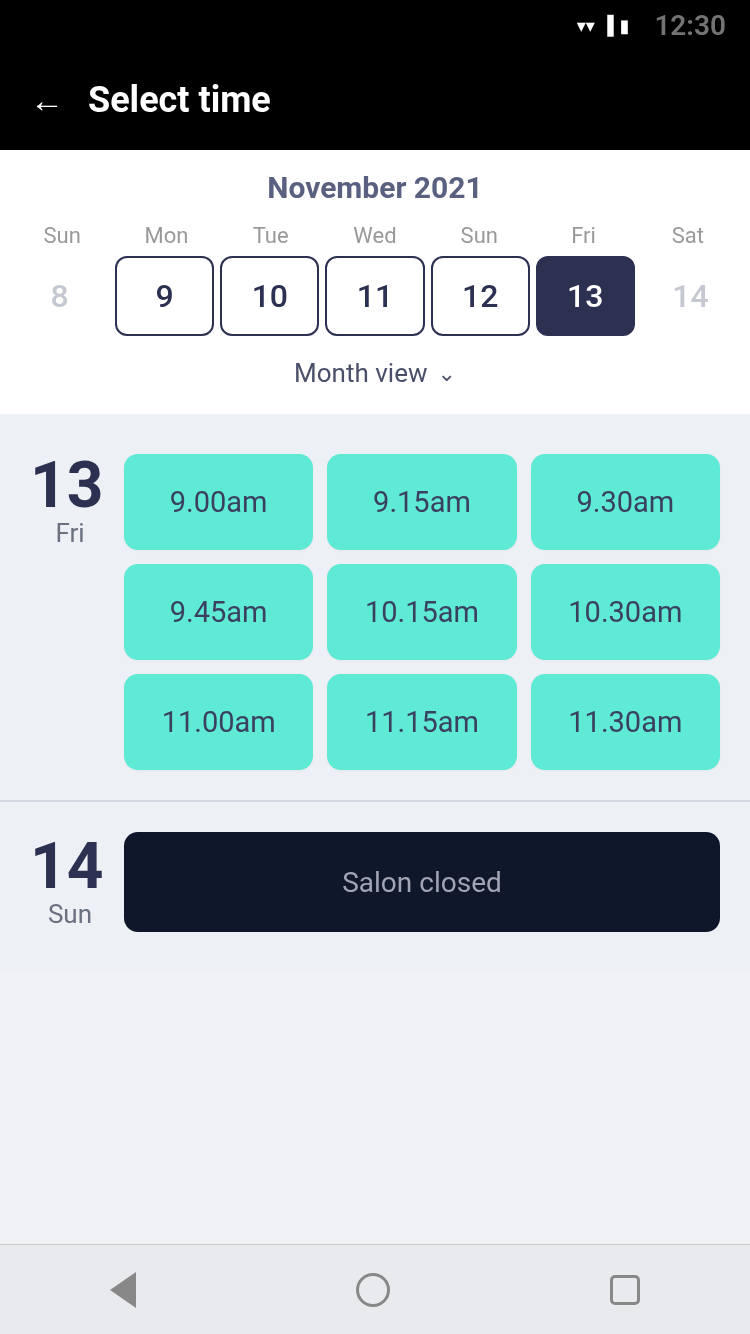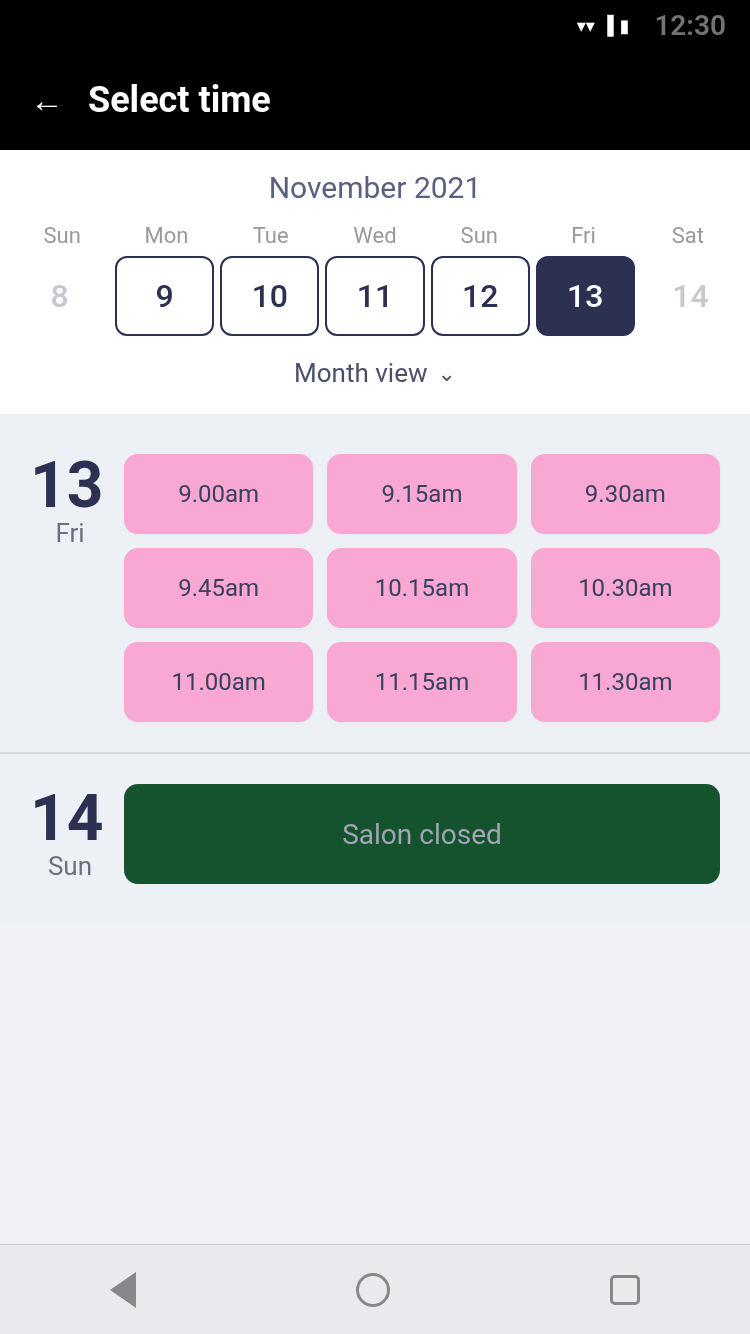--- a/index.html
+++ b/index.html
@@ -62,21 +62,21 @@
     }
 
     
     .calendar-section {
       background: #fff;
       padding: 20px 0 10px;
     }
     .calendar-month {
       text-align: center;
       font-size: 30px;
-      font-weight: 400;
+      font-weight: 700;
       color: #5a6080;
       margin-bottom: 18px;
     }
     .day-headers {
       display: grid;
       grid-template-columns: repeat(7, 1fr);
       padding: 0 10px;
       margin-bottom: 8px;
     }
     .day-header {
@@ -162,27 +162,27 @@
     }
 
     .time-grid {
       flex: 1;
       display: grid;
       grid-template-columns: repeat(3, 1fr);
       gap: 14px;
       margin-left: 14px;
     }
     .time-slot {
-      background: #f9a8d4;
+      background: #5eead4;
       border-radius: 14px;
       display: flex;
       align-items: center;
       justify-content: center;
-      height: 80px;
-      font-size: 24px;
+      height: 96px;
+      font-size: 29px;
       color: #3a4060;
       cursor: pointer;
       box-shadow: 0 1px 3px rgba(0,0,0,0.04);
     }
 
     .divider {
       height: 2px;
       background: #d5d8e0;
       margin: 10px 0;
     }
@@ -193,21 +193,21 @@
       display: flex;
       align-items: center;
       gap: 0;
     }
     .salon-closed-info {
       min-width: 80px;
     }
     .salon-closed-box {
       flex: 1;
       margin-left: 14px;
-      background: #14532d;
+      background: #0f172a;
       border-radius: 14px;
       height: 100px;
       display: flex;
       align-items: center;
       justify-content: center;
     }
     .salon-closed-text {
       font-size: 28px;
       color: #a0a5b5;
     }

